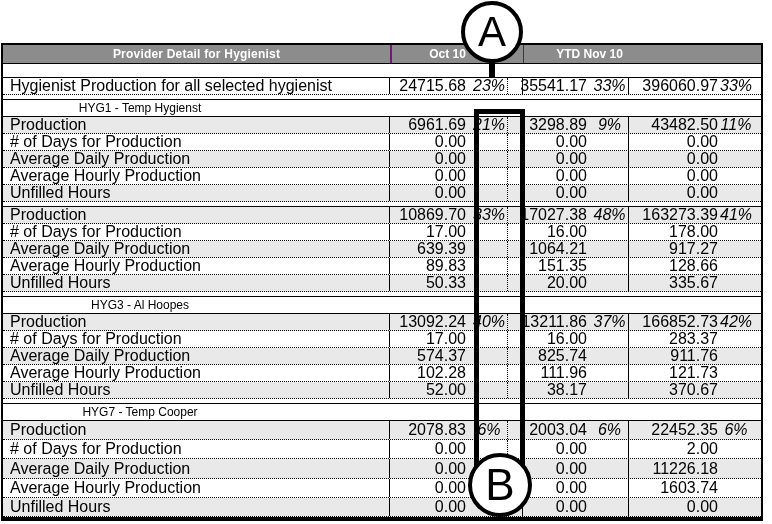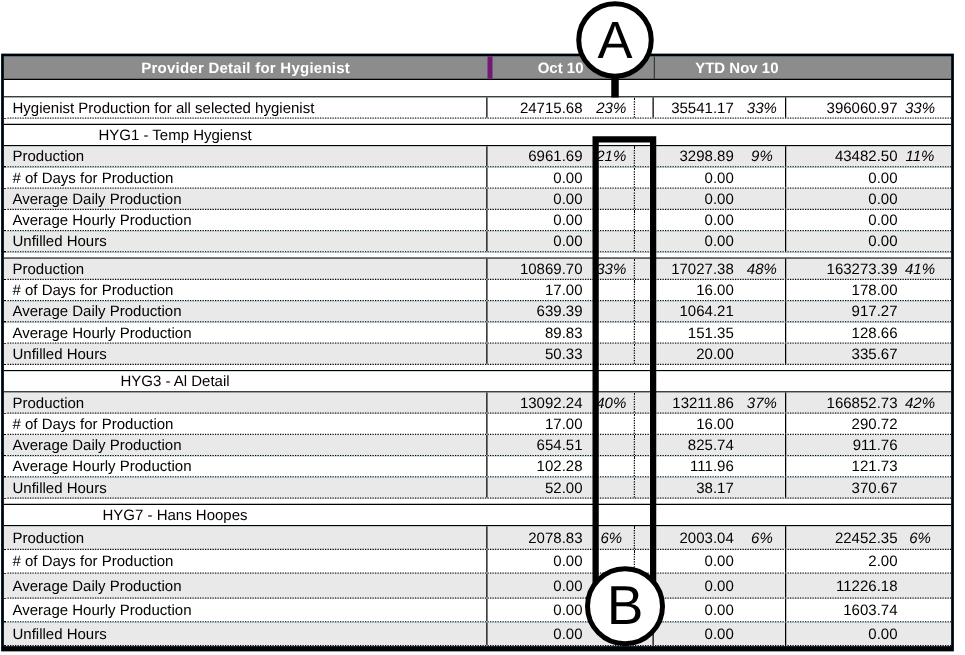--- a/index.html
+++ b/index.html
@@ -14,30 +14,30 @@
     position:absolute; left:1px; top:43px; width:762px; height:478px;
     border:2px solid var(--ink); border-bottom-width:4px; background:#0369a1;
     display:flex; flex-direction:column; overflow:hidden;
   }
 
   
   .band{height:19px; flex:0 0 auto; background:var(--band-bg); border-bottom:1px solid var(--ink);
         display:flex; color:var(--band-text); font-weight:bold; font-size:12px;}
   .band .bcell{display:flex; align-items:center; justify-content:center; height:100%;}
   .c-label{width:387px; letter-spacing:.2px;}
-  .c-oct{width:133px; padding-right:20px; border-left:4px solid #701a75;}
+  .c-oct{width:133px; padding-right:20px; border-left:2px solid #701a75;}
   .c-mtd{width:106px; padding-right:14px; border-left:1px solid #3a3a3a;}
   .c-ytd{width:132px; padding-right:0;  border-left:1px solid #3a3a3a;}
 
   .spacer-lg{height:14px; flex:0 0 auto; border-bottom:1px solid var(--ink); background:#ffffff;}
   .gap{height:5px; flex:0 0 auto; border-bottom:1px solid var(--ink); background:#ffffff;}
 
   
   .row{height:17px; flex:0 0 auto; display:flex; align-items:stretch;
-       border-bottom:1px dotted var(--ink); background:#ffffff; font-size:12px;justify-content:center;}
+       border-bottom:1px dotted var(--ink); background:#ffffff; font-size:16px;justify-content:center;}
   .row.alt{background:var(--row-alt);}
   .cell{display:flex; align-items:center; height:100%;}
   .lbl{width:387px; border-right:1px solid var(--ink); padding-left:7px; justify-content:flex-start;}
   .oct-val{width:81px; justify-content:flex-end; padding-right:5px;}
   .oct-pct{width:37px; border-right:1px dotted var(--ink); justify-content:center; font-style:italic;}
   .sp{width:15px; border-right:1px solid var(--ink);}
   .mtd-val{width:68px; justify-content:flex-end; padding-right:4px;}
   .mtd-pct{width:38px; border-right:1px solid var(--ink); justify-content:center; font-style:italic;}
   .ytd-val{width:92px; justify-content:flex-end; padding-right:3px;}
   .ytd-pct{width:40px; justify-content:center; font-style:italic; padding-right:10px;}
@@ -201,48 +201,48 @@
     <div class="cell sp"></div>
     <div class="cell mtd-val">20.00</div>
     <div class="cell mtd-pct"></div>
     <div class="cell ytd-val">335.67</div>
     <div class="cell ytd-pct"></div>
   </div>
 </div>
 
   <div class="gap"></div>
   <div class="sechdr">
-    <div class="sechdr-title">HYG3 - Al Detail</div>
+    <div class="sechdr-title">HYG3 - Al Hoopes</div>
   </div>
   <div class="sec-rows">
   <div class="row alt">
     <div class="cell lbl">Production</div>
     <div class="cell oct-val">13092.24</div>
     <div class="cell oct-pct">40%</div>
     <div class="cell sp"></div>
     <div class="cell mtd-val">13211.86</div>
     <div class="cell mtd-pct">37%</div>
     <div class="cell ytd-val">166852.73</div>
     <div class="cell ytd-pct">42%</div>
   </div>
 
   <div class="row">
     <div class="cell lbl"># of Days for Production</div>
     <div class="cell oct-val">17.00</div>
     <div class="cell oct-pct"></div>
     <div class="cell sp"></div>
     <div class="cell mtd-val">16.00</div>
     <div class="cell mtd-pct"></div>
-    <div class="cell ytd-val">290.72</div>
+    <div class="cell ytd-val">283.37</div>
     <div class="cell ytd-pct"></div>
   </div>
 
   <div class="row alt">
     <div class="cell lbl">Average Daily Production</div>
-    <div class="cell oct-val">654.51</div>
+    <div class="cell oct-val">574.37</div>
     <div class="cell oct-pct"></div>
     <div class="cell sp"></div>
     <div class="cell mtd-val">825.74</div>
     <div class="cell mtd-pct"></div>
     <div class="cell ytd-val">911.76</div>
     <div class="cell ytd-pct"></div>
   </div>
 
   <div class="row">
     <div class="cell lbl">Average Hourly Production</div>
@@ -262,21 +262,21 @@
     <div class="cell sp"></div>
     <div class="cell mtd-val">38.17</div>
     <div class="cell mtd-pct"></div>
     <div class="cell ytd-val">370.67</div>
     <div class="cell ytd-pct"></div>
   </div>
 </div>
 
   <div class="gap"></div>
   <div class="sechdr">
-    <div class="sechdr-title">HYG7 - Hans Hoopes</div>
+    <div class="sechdr-title">HYG7 - Temp Cooper</div>
   </div>
   <div class="sec-rows last">
   <div class="row alt">
     <div class="cell lbl">Production</div>
     <div class="cell oct-val">2078.83</div>
     <div class="cell oct-pct">6%</div>
     <div class="cell sp"></div>
     <div class="cell mtd-val">2003.04</div>
     <div class="cell mtd-pct">6%</div>
     <div class="cell ytd-val">22452.35</div>

